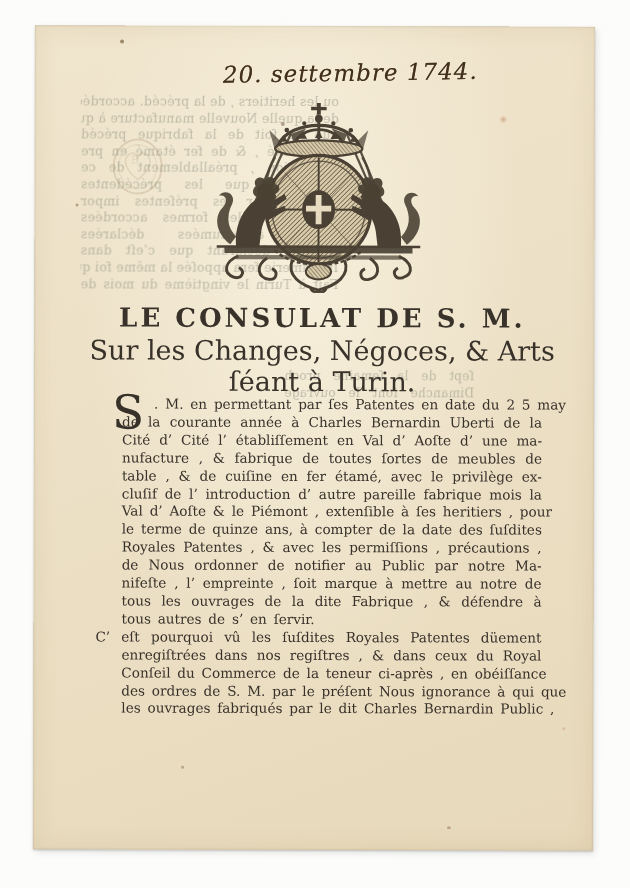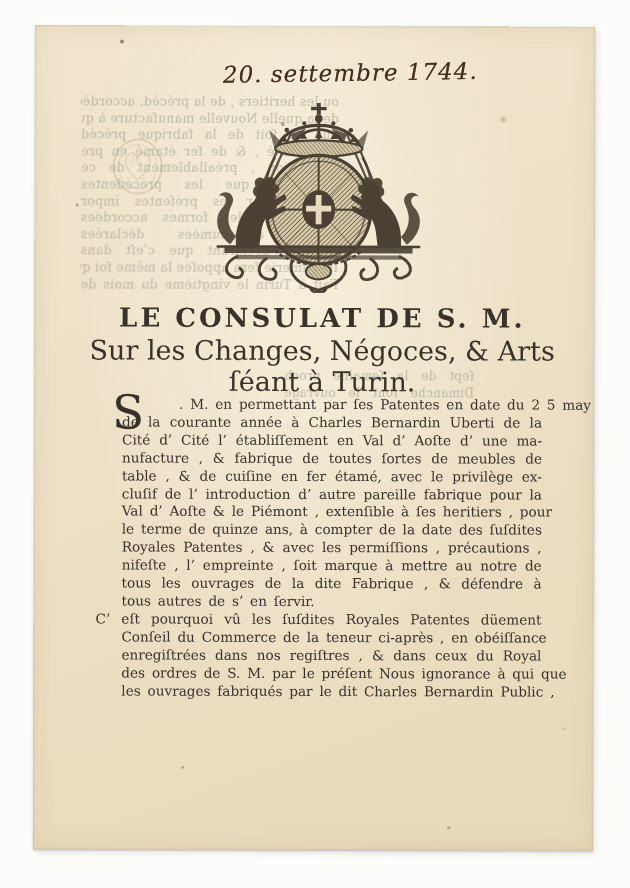--- a/index.html
+++ b/index.html
@@ -45,21 +45,21 @@
   .title1{font-size:26px;letter-spacing:3px;line-height:33px;font-weight:bold;
     font-variant:normal;}
   .title2{font-size:27px;line-height:32px;}
   .title3{font-size:27px;line-height:30px;}
   
   .bodytext{position:absolute;left:62px;top:370px;width:446px;color:#38312a;
     font-size:13.6px;line-height:17.9px;word-spacing:2.5px;}
   .para{position:relative;}
   .tline{text-align:justify;text-align-last:justify;white-space:nowrap;}
   .bodytext .tline{margin-left:26px;}
-  .para1 .tline.tline-first{margin-left:83px;}
+  .para1 .tline.tline-first{margin-left:58px;}
   .para2 .tline.tline-first{margin-left:0;}
   .bodytext .tline.tline-last{text-align-last:left;}
   .dropcap{
     position:absolute;left:16px;top:-3px;font-size:47px;line-height:40px;
     color:#38312a;font-weight:normal;
   }
   
   .spot{position:absolute;border-radius:50%;pointer-events:none;}
   .s1{left:85px;top:14px;width:4px;height:4px;background:rgba(90,60,30,.55);}
   .s2{left:464px;top:89px;width:9px;height:8px;background:radial-gradient(circle,rgba(170,90,50,.38),rgba(170,90,50,0) 70%);}
@@ -206,34 +206,35 @@
 
   <div class="bodytext">
     <div class="para para1">
       <span class="dropcap">S</span>
       <div>
           <div class="tline tline-first">. M. en permettant par ſes Patentes en date du 2 5 may</div>
           <div class="tline">de la courante année à Charles Bernardin Uberti de la</div>
           <div class="tline">Cité d’ Cité l’ établiſſement en Val d’ Aoſte d’ une ma-</div>
           <div class="tline">nufacture , &amp; fabrique de toutes ſortes de meubles de</div>
           <div class="tline">table , &amp; de cuiſine en fer étamé, avec le privilège ex-</div>
-          <div class="tline">cluſif de l’ introduction d’ autre pareille fabrique pour la</div>
+          <div class="tline">cluſif de l’ introduction d’ autre pareille fabrique mois la</div>
           <div class="tline">Val d’ Aoſte &amp; le Piémont , extenſible à ſes heritiers , pour</div>
           <div class="tline">le terme de quinze ans, à compter de la date des ſuſdites</div>
           <div class="tline">Royales Patentes , &amp; avec les permiſſions , précautions ,</div>
+          <div class="tline">de Nous ordonner de notifier au Public par notre Ma-</div>
           <div class="tline">nifeſte , l’ empreinte , ſoit marque à mettre au notre de</div>
           <div class="tline">tous les ouvrages de la dite Fabrique , &amp; défendre à</div>
           <div class="tline tline-last">tous autres de s’ en ſervir.</div>
         </div>
     </div>
     <div class="para para2">
       <div>
           <div class="tline tline-first">C’ eſt pourquoi vû les ſuſdites Royales Patentes düement</div>
+          <div class="tline">enregiſtrées dans nos regiſtres , &amp; dans ceux du Royal</div>
           <div class="tline">Conſeil du Commerce de la teneur ci-après , en obéiſſance</div>
-          <div class="tline">enregiſtrées dans nos regiſtres , &amp; dans ceux du Royal</div>
           <div class="tline">des ordres de S. M. par le préſent Nous ignorance à qui que</div>
           <div class="tline tline-last">les ouvrages fabriqués par le dit Charles Bernardin Public ,</div>
         </div>
     </div>
   </div>
 
   <div class="spot s1"></div>
   <div class="spot s2"></div>
   <div class="spot s3"></div>
   <div class="spot s4"></div>

